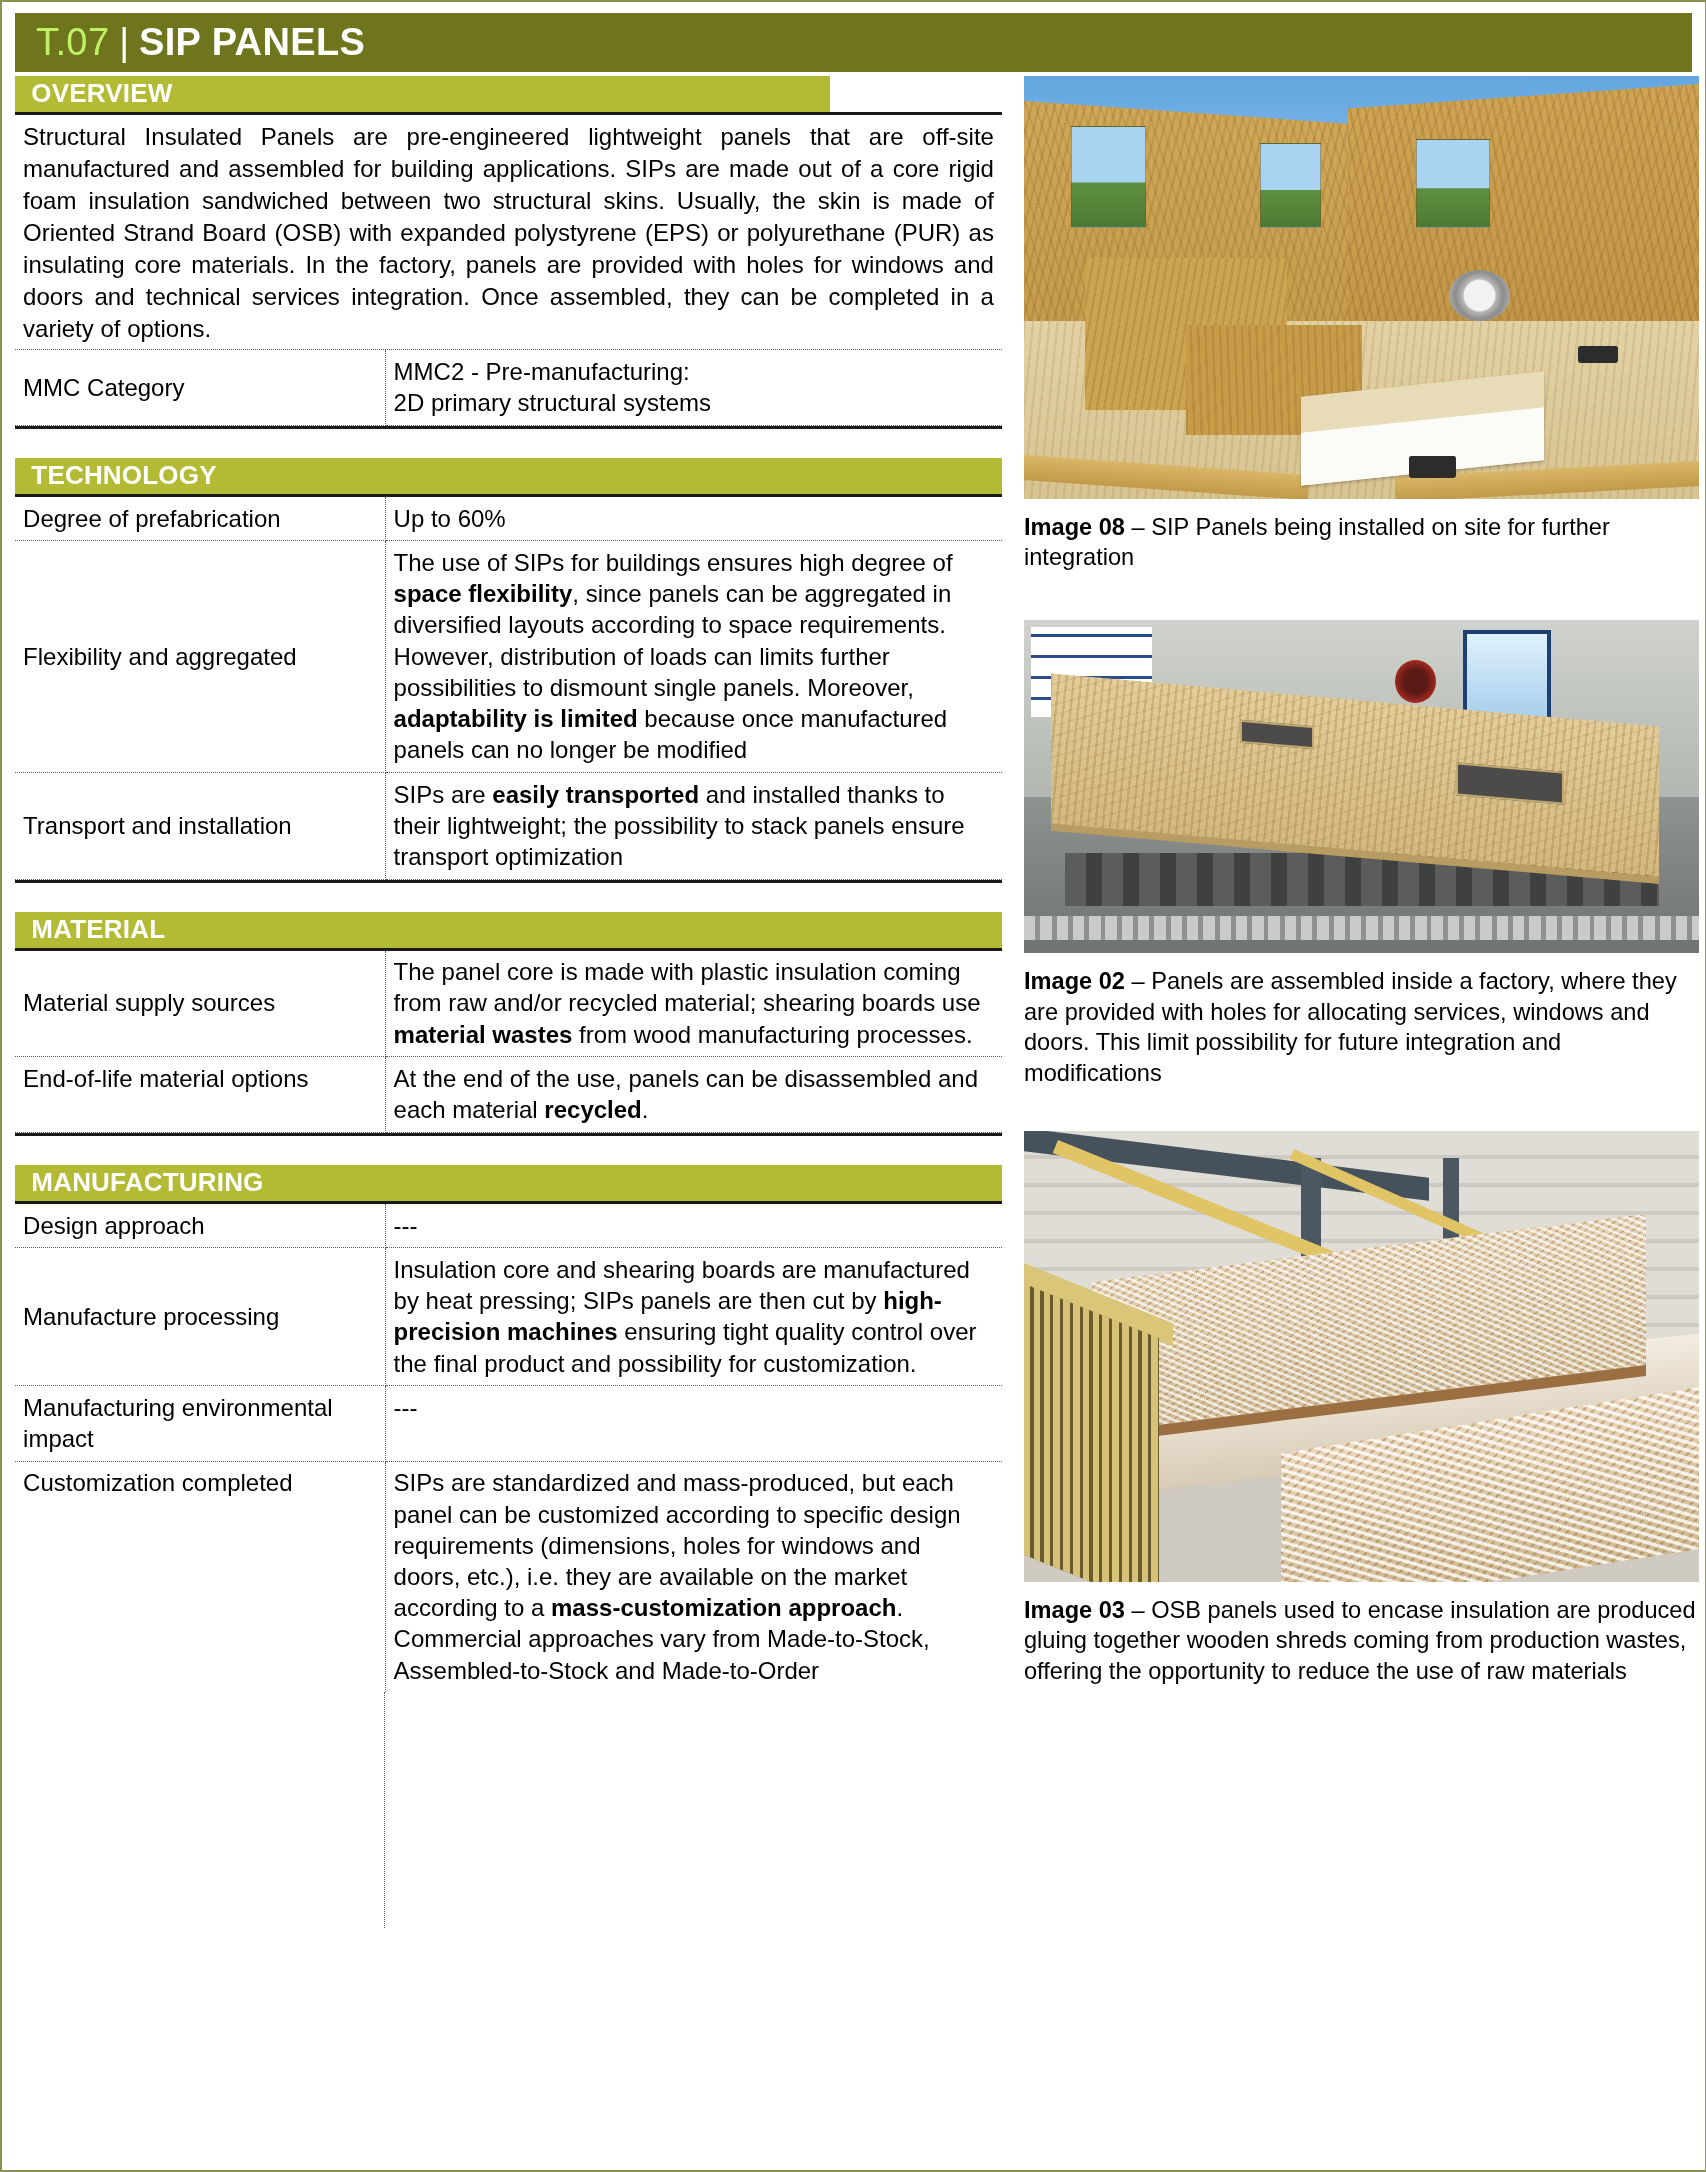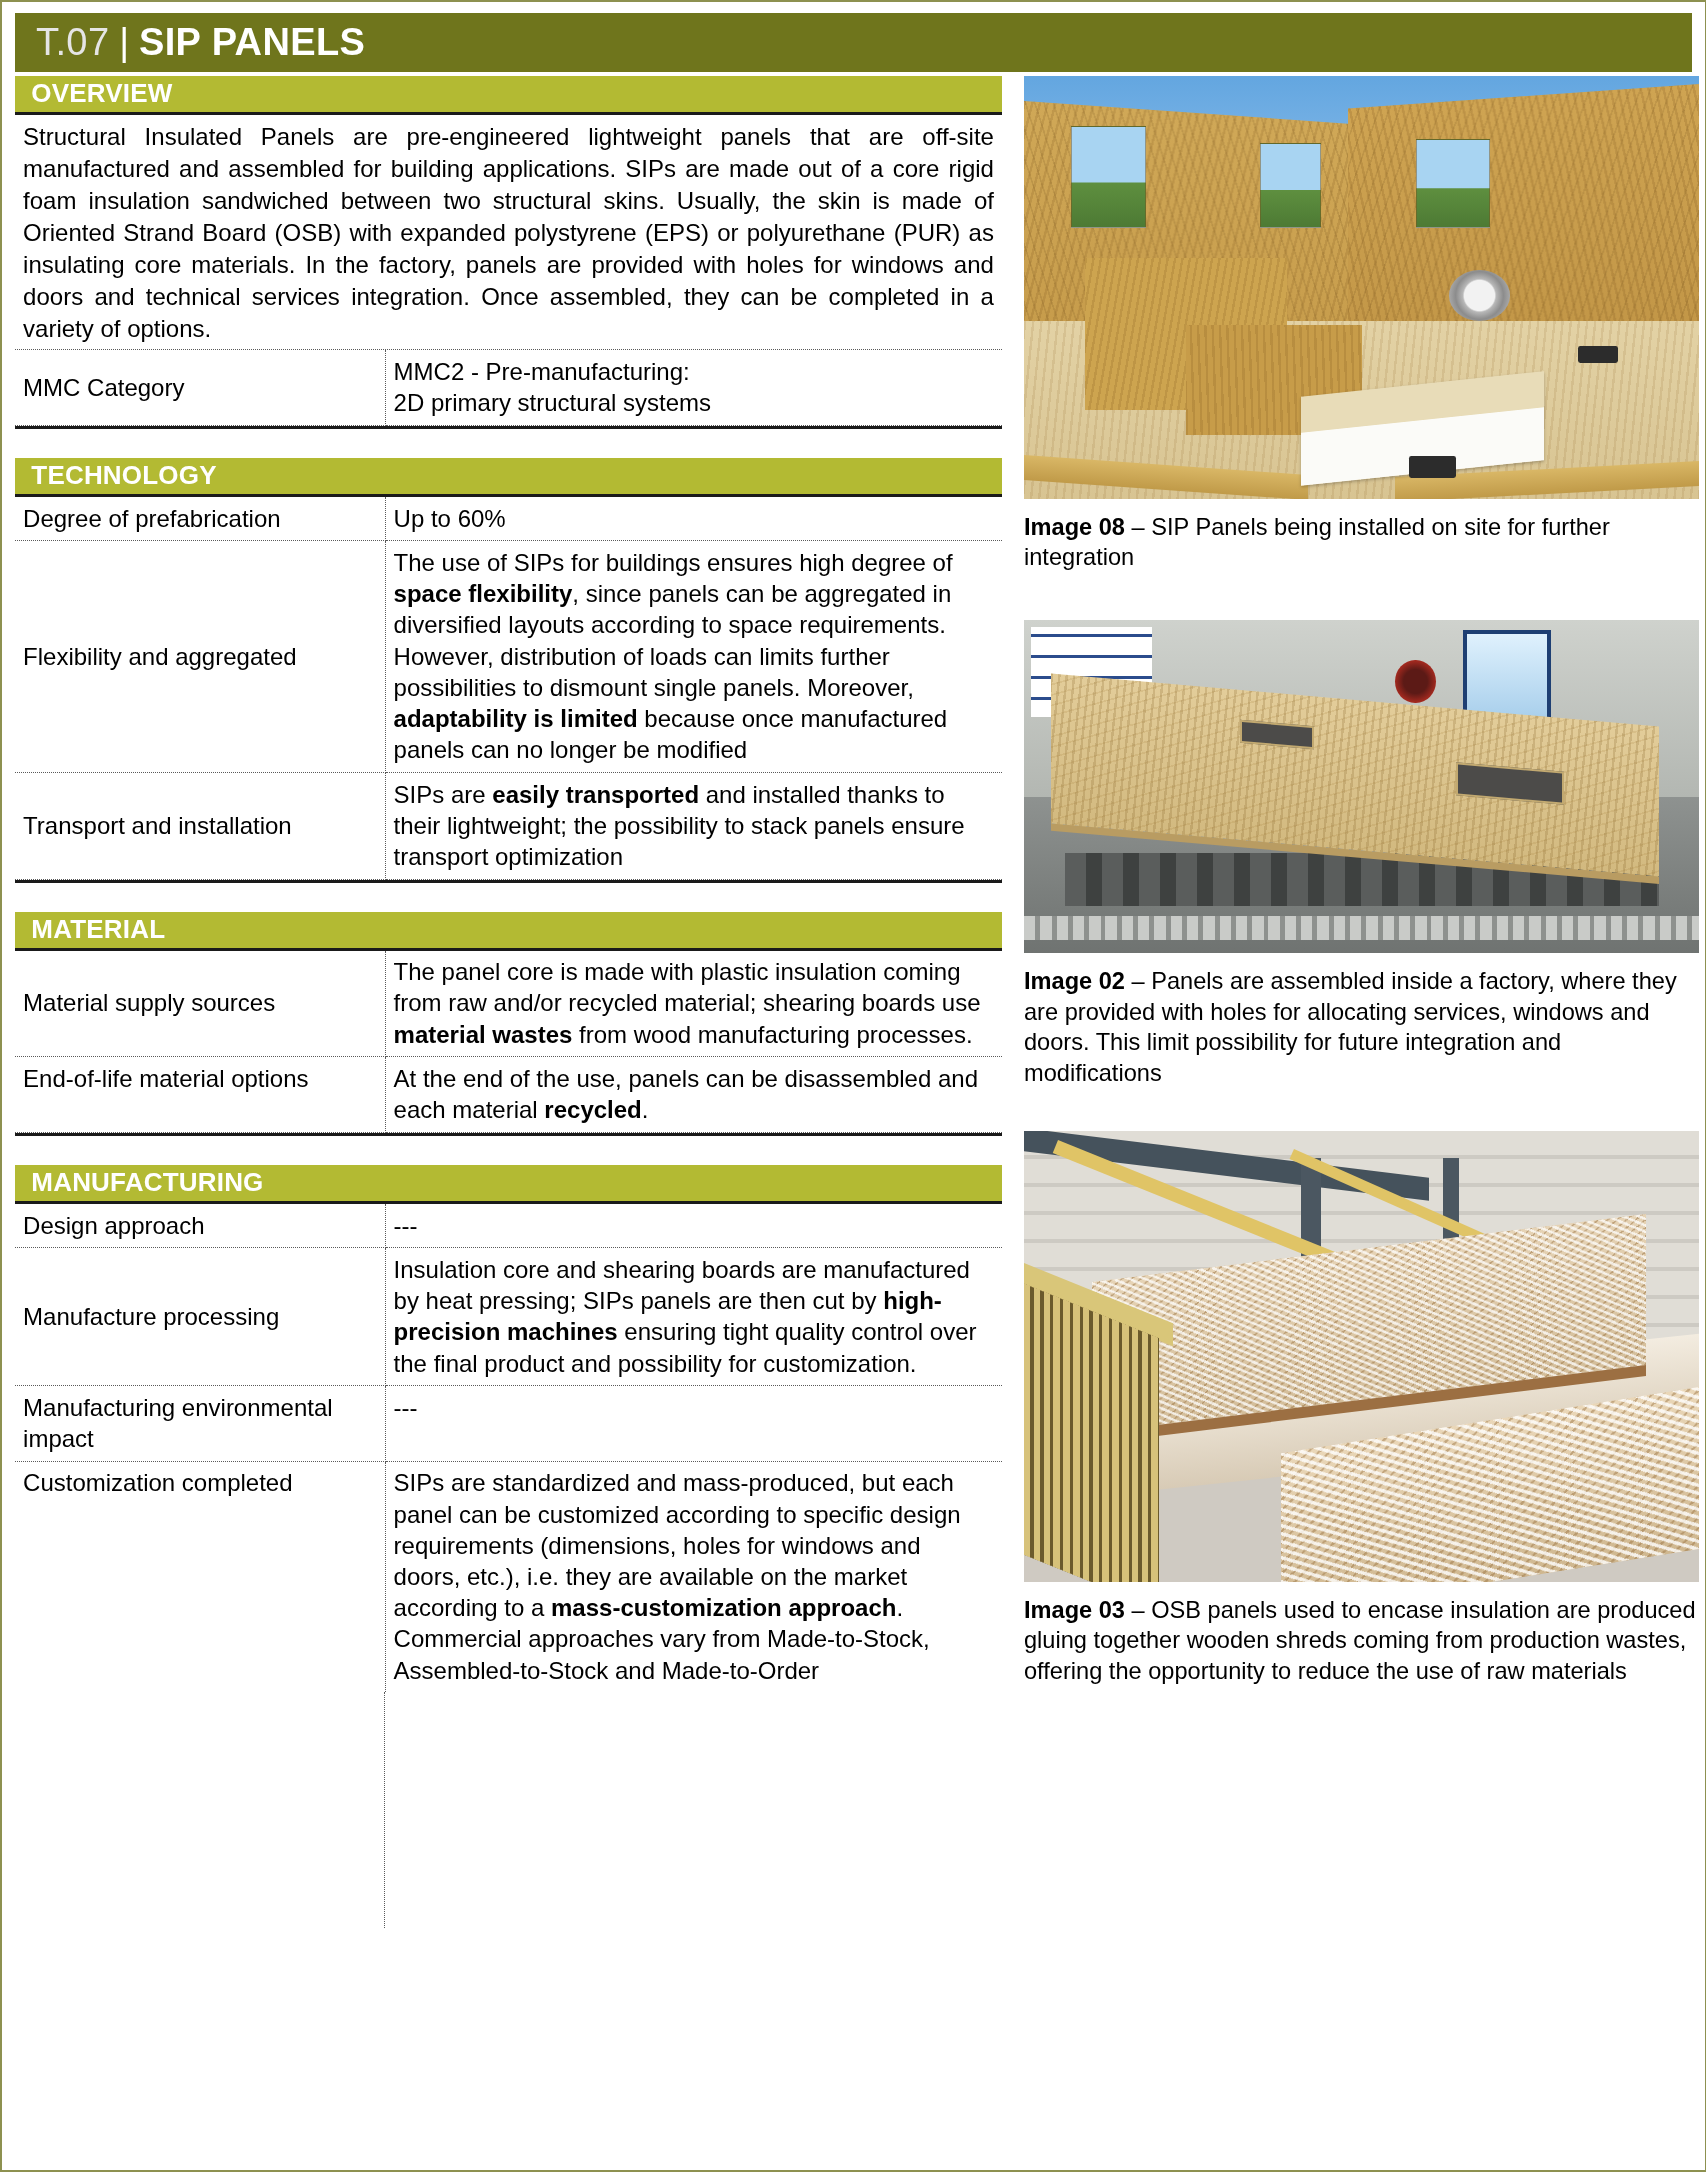--- a/index.html
+++ b/index.html
@@ -19,41 +19,41 @@
     padding:11.4px 13px 0 13px;
   }
   
   .title-bar {
     background:#6f751c;
     height:59px;
     display:flex; align-items:center;
     padding-left:21px;
     margin-bottom:3.3px;
   }
-  .title-light { color:#e5e5e5; font-size:38px; font-weight:400; letter-spacing:0.4px; }
+  .title-light { color:#bef264; font-size:38px; font-weight:400; letter-spacing:0.4px; }
   .title-sep { color:#ffffff; font-size:38px; margin:0 9.8px; font-weight:400;}
   .title-bold { color:#ffffff; font-size:38px; font-weight:bold; letter-spacing:0.4px;}
 
   
   .body-wrap { display:flex; align-items:flex-start; }
   .left-col { width:987px; flex:0 0 987px; }
   .right-col { width:675px; flex:0 0 675px; margin-left:22px; }
 
   
   .sec-bar {
     background:#b3ba33;
     height:36px;
     display:flex; align-items:center;
     padding-left:16.3px;
     color:#ffffff;
     font-size:26px;
     font-weight:bold;
     letter-spacing:0.2px;
   }
-  .sec-bar.overview { width:987px; }
+  .sec-bar.overview { width:815px; }
 
   
   table.spec {
     width:100%;
     border-collapse:collapse;
     table-layout:fixed;
     font-size:24px;
     line-height:1.30;
   }
   table.spec td {

